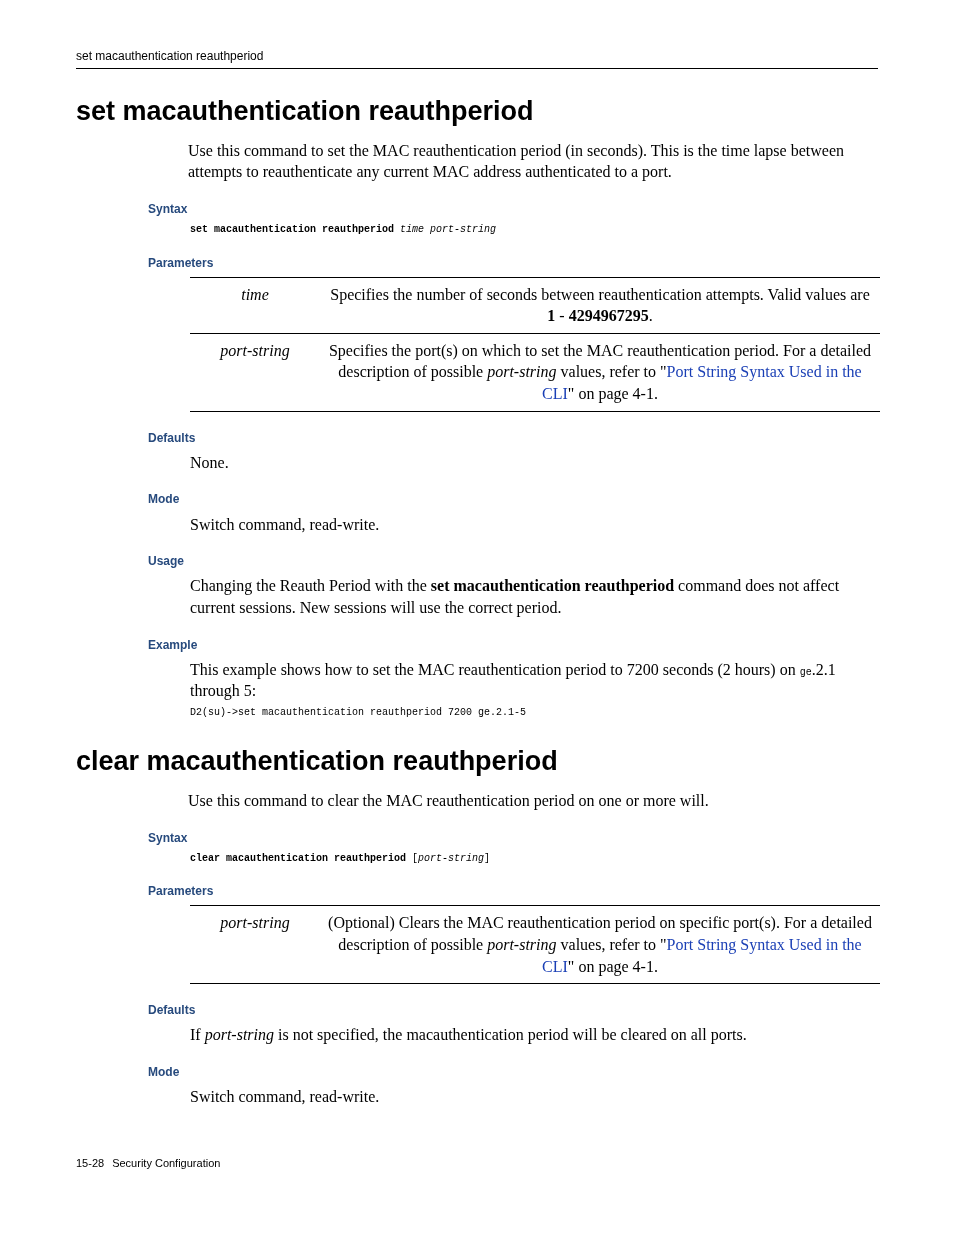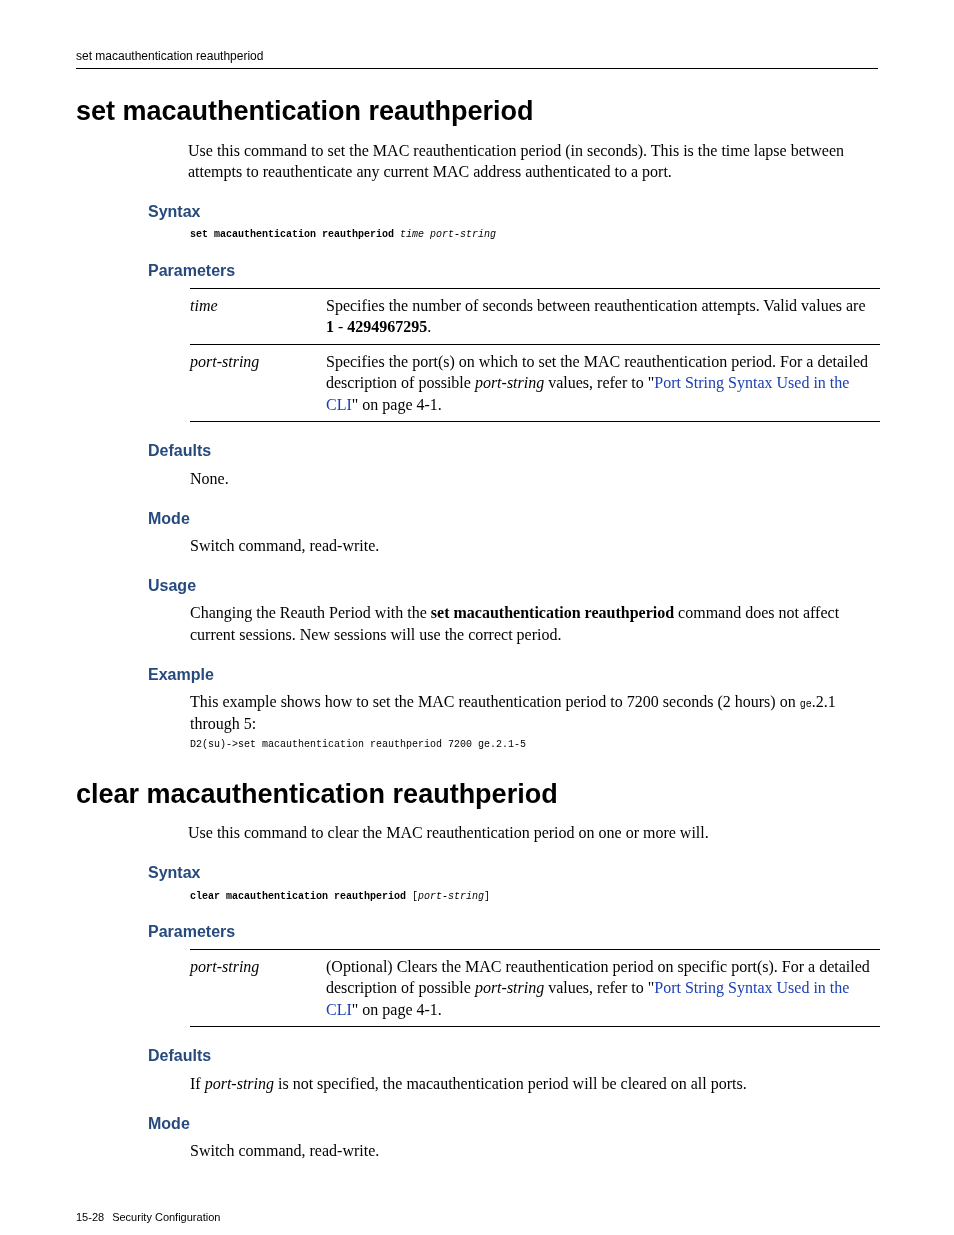--- a/index.html
+++ b/index.html
@@ -28,21 +28,21 @@
     font-size: 27px;
     margin: 24px 0 10px 0;
   }
   .intro {
     margin-left: 112px;
     margin-bottom: 18px;
   }
   h2.sub {
     font-family: Arial, Helvetica, sans-serif;
     font-weight: bold;
-    font-size: 16px;
+    font-size: 12px;
     color: #274a7d;
     margin: 18px 0 6px 72px;
   }
   .body-ind {
     margin-left: 114px;
     margin-bottom: 4px;
   }
   .mono {
     font-family: "Courier New", Courier, monospace;
     font-size: 10px;
@@ -52,20 +52,21 @@
   table.params {
     border-collapse: collapse;
     margin-left: 114px;
     margin-top: 6px;
     margin-bottom: 6px;
     width: 690px;
   }
   table.params td {
     vertical-align: top;
     padding: 6px 6px 6px 0;
+    text-align: center;
   }
   table.params tr.top-border td { border-top: 1px solid #000; }
   table.params tr.bot-border td { border-bottom: 1px solid #000; }
   table.params td.name {
     width: 130px;
     font-style: italic;
   }
   .link { color: #1a3fb5; }
   .footer {
     font-family: Arial, Helvetica, sans-serif;

